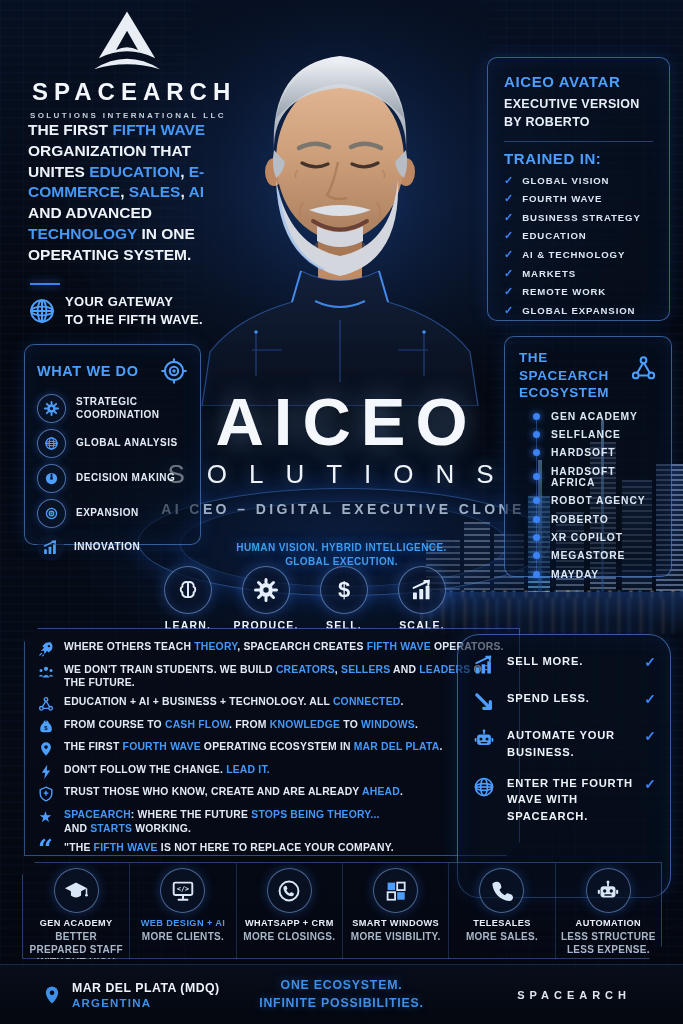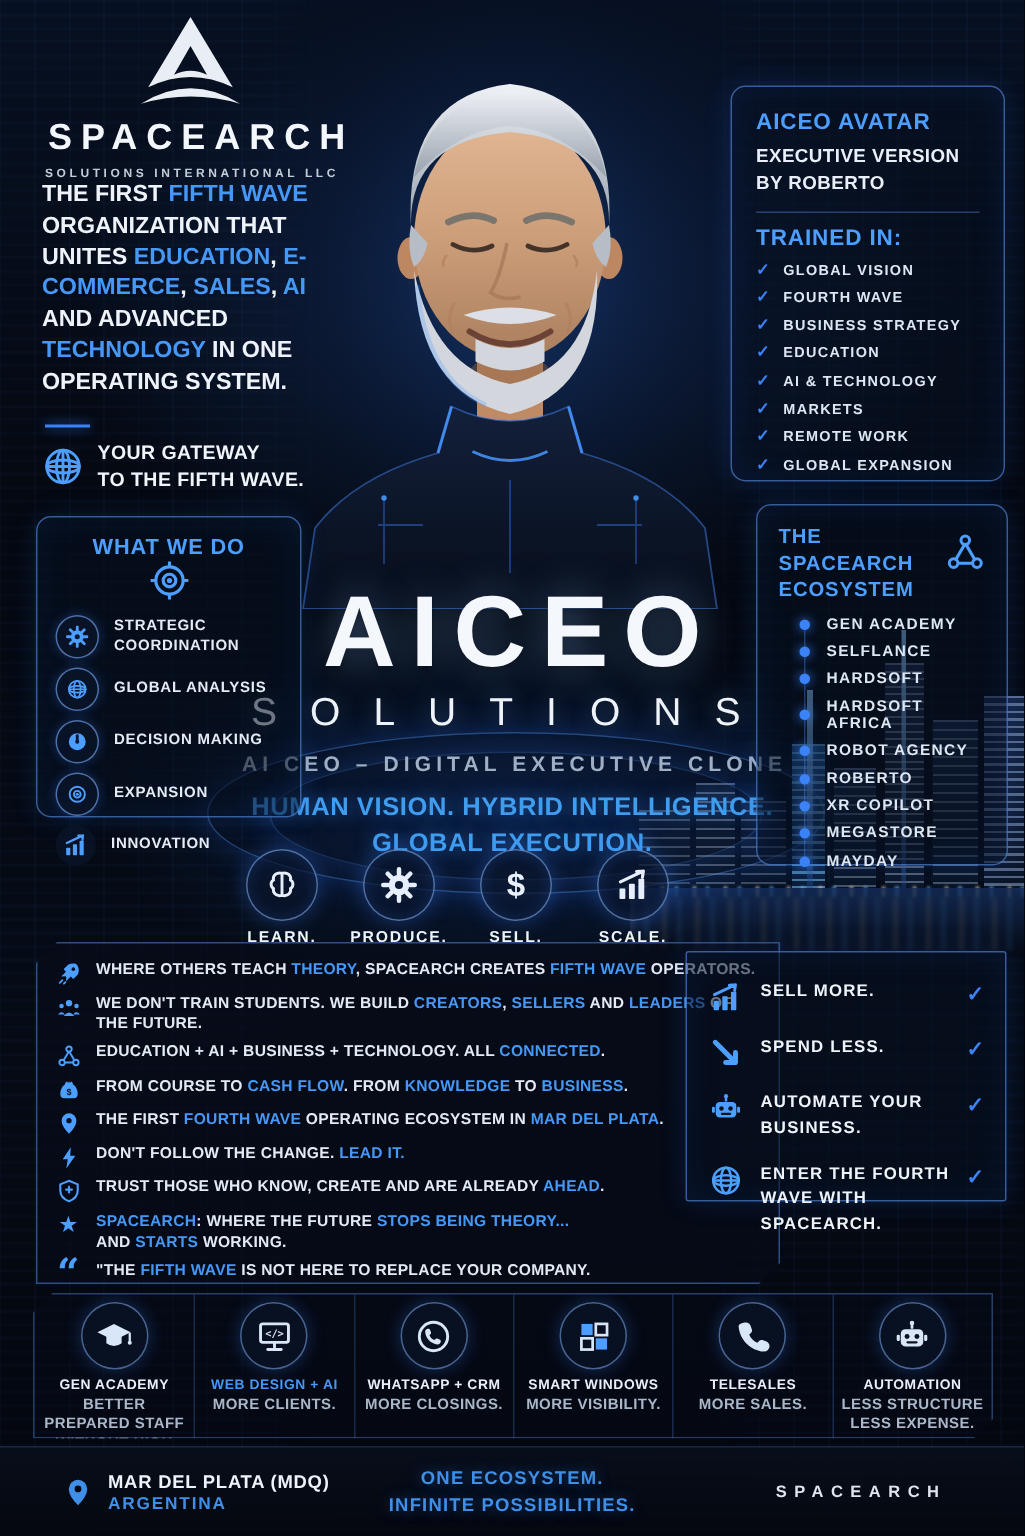--- a/index.html
+++ b/index.html
@@ -36,21 +36,21 @@
   .avatar-panel{left:487px;top:57px;width:183px;height:264px;padding:15px 16px;box-sizing:border-box;}
   .avatar-panel .p-title{font-size:15px;}
   .av-sub{font-size:12.5px;font-weight:700;line-height:1.4;margin-top:6px;color:#e9eff8;letter-spacing:.3px;}
   .av-hr{border:0;border-top:1px solid rgba(95,158,255,.35);margin:10px 0 8px;}
   .trained-label{font-size:11px;margin-bottom:4px;}
   .tr-row{display:flex;align-items:center;gap:9px;margin-top:7.6px;}
   .chk{color:#3b82f6;font-size:11px;font-weight:700;line-height:1;}
   .tr-label{font-size:9.6px;font-weight:600;letter-spacing:.9px;color:#dde6f2;}
 
   .wwd-panel{left:24px;top:344px;width:177px;height:201px;padding:12px 12px;box-sizing:border-box;}
-  .wwd-head{display:flex;justify-content:space-between;align-items:center;margin-bottom:9px;flex-direction:column;}
+  .wwd-head{display:flex;justify-content:space-between;align-items:center;margin-bottom:9px;}
   .wwd-head .p-title{font-size:14.5px;}
   .wwd-row{display:flex;align-items:center;gap:10px;margin-bottom:6px;}
   .wwd-circle{width:27px;height:27px;flex:none;border-radius:50%;border:1.2px solid rgba(125,175,255,.6);
     display:flex;align-items:center;justify-content:center;background:rgba(12,24,46,.6);box-shadow:0 0 8px rgba(60,130,255,.3);}
   .wwd-label{font-size:10px;font-weight:700;letter-spacing:.5px;line-height:1.25;color:#e4ebf5;}
 
   .eco-panel{left:504px;top:336px;width:168px;height:241px;padding:12px 14px;box-sizing:border-box;}
   .eco-head{display:flex;justify-content:space-between;align-items:flex-start;}
   .eco-head .p-title{font-size:13.5px;line-height:1.3;}
   .eco-list{margin-top:9px;position:relative;padding-left:14px;}
@@ -77,21 +77,21 @@
   
   .hero{left:0;top:388px;width:683px;text-align:center;z-index:2;}
   .ring{position:absolute;border-radius:50%;border:1.5px solid rgba(85,155,255,.38);box-shadow:0 0 22px rgba(50,120,255,.22);}
   .ring1{left:138px;top:100px;width:410px;height:106px;}
   .ring2{left:180px;top:113px;width:326px;height:84px;border-color:rgba(85,155,255,.22);}
   .hero-title{font-size:67px;font-weight:800;letter-spacing:10px;padding-left:10px;color:#f4f8fd;line-height:1;
     text-shadow:0 0 26px rgba(130,185,255,.45),0 2px 4px rgba(0,0,0,.6);position:relative;}
   .hero-sub{font-size:26px;font-weight:400;letter-spacing:22px;color:#eef3fa;margin-top:4px;position:relative;
     text-shadow:0 0 14px rgba(130,185,255,.35);}
   .hero-role{font-size:14px;font-weight:600;letter-spacing:3.4px;padding-left:3px;color:#9fb0c4;margin-top:11px;position:relative;}
-  .hero-tag{font-size:17px;font-weight:700;letter-spacing:.4px;color:#3f9df0;line-height:1.42;margin-top:9px;position:relative;
+  .hero-tag{font-size:10px;font-weight:700;letter-spacing:.4px;color:#3f9df0;line-height:1.42;margin-top:24px;position:relative;
     text-shadow:0 0 12px rgba(60,140,255,.55);}
 
   
   .pillars{left:155px;top:566px;width:300px;display:flex;justify-content:space-between;z-index:3;}
   .pillar{width:66px;text-align:center;}
   .pillar-circle{width:46px;height:46px;margin:0 auto;border-radius:50%;border:1.5px solid rgba(135,185,255,.55);
     background:rgba(10,22,44,.65);box-shadow:0 0 14px rgba(60,130,255,.35), inset 0 0 10px rgba(60,130,255,.18);
     display:flex;align-items:center;justify-content:center;color:#e6eefb;}
   .pillar-label{margin-top:5px;font-size:10.5px;font-weight:700;letter-spacing:1.2px;color:#eef4fb;}
   .dollar{font-size:22px;font-weight:700;line-height:1;color:#e8f0fa;}
@@ -99,21 +99,21 @@
   
   .manifesto{left:24px;top:628px;width:496px;height:228px;box-sizing:border-box;padding:11px 12px 8px;z-index:3;
     background:rgba(6,12,25,.6);border:1px solid rgba(85,145,235,.5);
     clip-path:polygon(14px 0,100% 0,100% calc(100% - 14px),calc(100% - 14px) 100%,0 100%,0 14px);}
   .m-row{display:flex;align-items:flex-start;gap:10px;margin-bottom:5.5px;}
   .m-ic{flex:none;width:17px;display:flex;justify-content:center;margin-top:1px;}
   .m-text{font-size:10.4px;font-weight:700;letter-spacing:.2px;line-height:1.32;color:#e2eaf4;white-space:pre-line;}
   .quote-glyph{font-family:"DejaVu Serif",serif;font-size:26px;line-height:.55;color:#4d9fff;font-weight:700;}
 
   
-  .benefits{left:457px;top:634px;width:214px;height:167px;box-sizing:border-box;border-radius:2px;padding:18px 14px 12px;}
+  .benefits{left:457px;top:634px;width:214px;height:264px;box-sizing:border-box;border-radius:22px;padding:18px 14px 12px;}
   .b-row{display:flex;align-items:flex-start;gap:11px;margin-bottom:14px;}
   .b-ic{flex:none;width:24px;display:flex;justify-content:center;margin-top:1px;}
   .b-label{flex:1;font-size:11.2px;font-weight:700;letter-spacing:.8px;line-height:1.5;color:#eef3fa;}
   .b-chk{color:#3b82f6;font-size:14px;font-weight:700;line-height:1;margin-top:2px;}
 
   
   .features{left:22px;top:862px;width:640px;height:97px;box-sizing:border-box;z-index:3;
     background:rgba(6,12,25,.45);border:1px solid rgba(85,145,235,.4);
     clip-path:polygon(13px 0,100% 0,100% calc(100% - 13px),calc(100% - 13px) 100%,0 100%,0 13px);
     display:grid;grid-template-columns:repeat(6,1fr);}
@@ -497,21 +497,21 @@
       <span class="m-text"><span>EDUCATION + AI + BUSINESS + TECHNOLOGY. ALL </span><span class="hl">CONNECTED</span><span>.</span></span>
     </div>
     <div class="m-row">
       <span class="m-ic">
           <svg width="16" height="16" viewBox="0 0 16 16">
             <path d="M6.2,1.6 H9.8 L10.8,4 Q13.8,6.2 13.8,10.2 Q13.8,13.2 11,13.2 H5 Q2.2,13.2 2.2,10.2 Q2.2,6.2 5.2,4 Z" fill="#4d9fff"></path>
             <path d="M6.2,1.6 Q8,2.8 9.8,1.6" stroke="#0a1322" stroke-width=".8" fill="none"></path>
             <text x="8" y="10.8" font-size="6" font-weight="bold" fill="#0a1322" text-anchor="middle" font-family="Liberation Sans, sans-serif">$</text>
           </svg>
         </span>
-      <span class="m-text"><span>FROM COURSE TO </span><span class="hl">CASH FLOW</span><span>. FROM </span><span class="hl">KNOWLEDGE</span><span> TO </span><span class="hl">BUSINESS</span><span>.</span></span>
+      <span class="m-text"><span>FROM COURSE TO </span><span class="hl">CASH FLOW</span><span>. FROM </span><span class="hl">KNOWLEDGE</span><span> TO </span><span class="hl">WINDOWS</span><span>.</span></span>
     </div>
     <div class="m-row">
       <span class="m-ic">
           <svg width="16" height="16" viewBox="0 0 16 16">
             <path d="M8,1.2 A4.9,4.9 0 0 1 12.9,6.1 Q12.9,9.9 8,14.8 Q3.1,9.9 3.1,6.1 A4.9,4.9 0 0 1 8,1.2 Z" fill="#4d9fff"></path>
             <circle cx="8" cy="6.1" r="1.8" fill="#0a1322"></circle>
           </svg>
         </span>
       <span class="m-text"><span>THE FIRST </span><span class="hl">FOURTH WAVE</span><span> OPERATING ECOSYSTEM IN </span><span class="hl">MAR DEL PLATA</span><span>.</span></span>
     </div>

